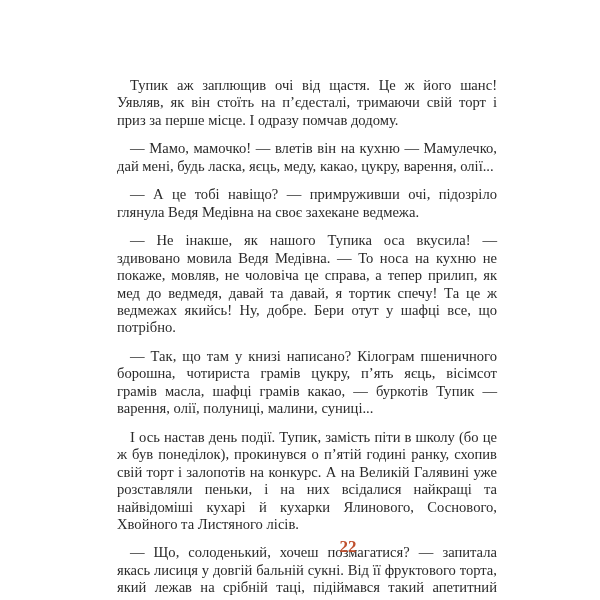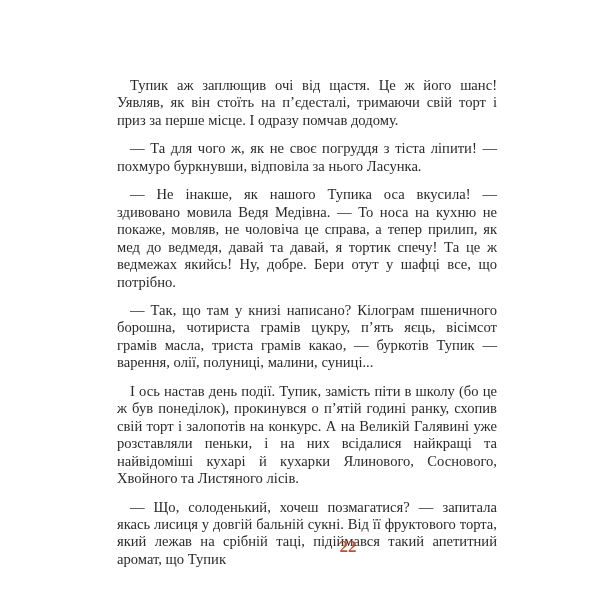--- a/index.html
+++ b/index.html
@@ -14,20 +14,21 @@
     position: absolute; left: 0; width: 600px; top: 537px; text-align: center;
     font-family: "Liberation Serif", "DejaVu Serif", serif;
     font-weight: bold; font-size: 17px; color: #c0502e; padding-left: 48px;
   }
 </style>
 </head>
 <body>
 
 <div class="page">
   <p>Тупик аж заплющив очі від щастя. Це ж його шанс! Уявляв, як він стоїть на п’єдесталі, тримаючи свій торт і приз за перше місце. І одразу помчав додому.</p>
-  <p>— Та для чого ж, як не своє погруддя з тіста ліпити! — похмуро буркнувши, відповіла за нього Ласунка.</p>
+  <p>— Мамо, мамочко! — влетів він на кухню — Мамулечко, дай мені, будь ласка, яєць, меду, какао, цукру, варення, олії...</p>
+  <p>— А це тобі навіщо? — примруживши очі, підозріло глянула Ведя Медівна на своє захекане ведмежа.</p>
   <p>— Не інакше, як нашого Тупика оса вкусила! — здивовано мовила Ведя Медівна. — То носа на кухню не покаже, мовляв, не чоловіча це справа, а тепер прилип, як мед до ведмедя, давай та давай, я тортик спечу! Та це ж ведмежах якийсь! Ну, добре. Бери отут у шафці все, що потрібно.</p>
-  <p>— Так, що там у книзі написано? Кілограм пшеничного борошна, чотириста грамів цукру, п’ять яєць, вісімсот грамів масла, триста грамів какао, — буркотів Тупик — варення, олії, полуниці, малини, суниці...</p>
+  <p>— Так, що там у книзі написано? Кілограм пшеничного борошна, чотириста грамів цукру, п’ять яєць, вісімсот грамів масла, шафці грамів какао, — буркотів Тупик — варення, олії, полуниці, малини, суниці...</p>
   <p>І ось настав день події. Тупик, замість піти в школу (бо це ж був понеділок), прокинувся о п’ятій годині ранку, схопив свій торт і залопотів на конкурс. А на Великій Галявині уже розставляли пеньки, і на них всідалися найкращі та найвідоміші кухарі й кухарки Ялинового, Соснового, Хвойного та Листяного лісів.</p>
   <p>— Що, солоденький, хочеш позмагатися? — запитала якась лисиця у довгій бальній сукні. Від її фруктового торта, який лежав на срібній таці, підіймався такий апетитний аромат, що Тупик</p>
 </div>
 
 <div class="pagenum">22</div>
 
 </body></html>

